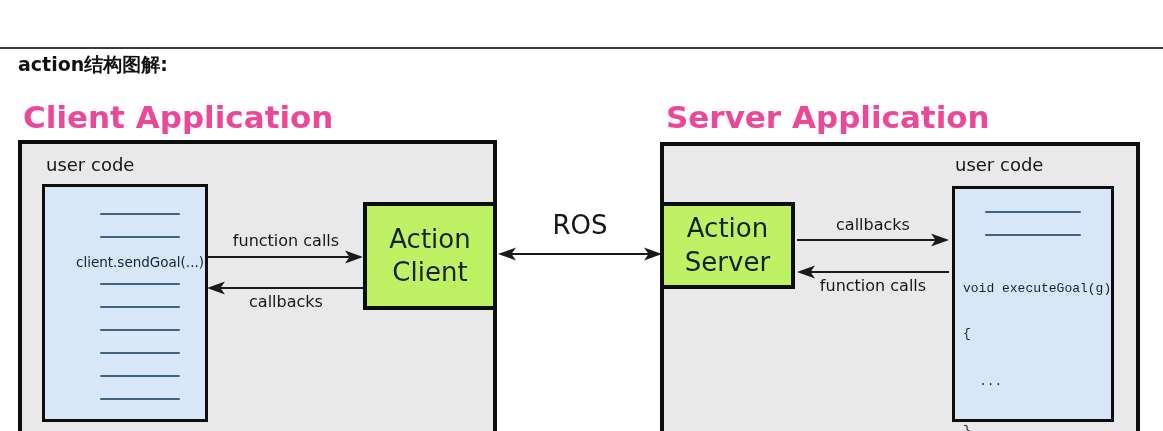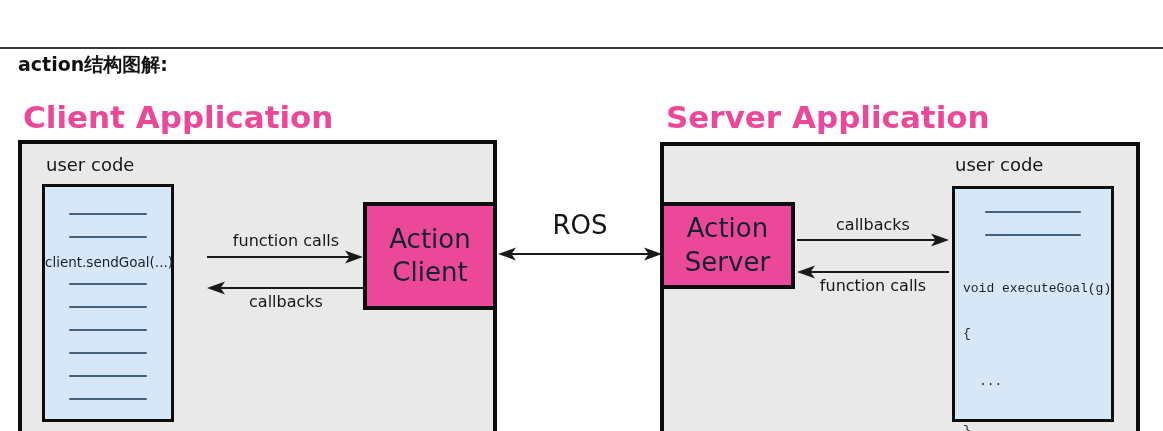--- a/index.html
+++ b/index.html
@@ -42,21 +42,21 @@
   }
   .client-ucl { left:46px; top:107px; }
   .server-ucl { left:955px; top:107px; }
 
   .code-box {
     position:absolute;
     background:#d7e7f7;
     border:3px solid #0d0d0d;
     box-sizing:border-box;
   }
-  .client-code { left:42px; top:137px; width:132px; height:238px; }
+  .client-code { left:42px; top:137px; width:166px; height:238px;padding-left:30px; }
   .server-code { left:952px; top:139px; width:162px; height:236px;font-family:Liberation Mono, monospace; }
 
   .code-line {
     height:2px; background:#44617f; width:62%;
     margin:0 auto 21px auto; border-radius:1px;
   }
   .client-code .code-line:first-child { margin-top:26px; }
   .server-code .code-line:first-child { margin-top:22px; }
   .code-text-center {
     font-size:13.5px; color:#16222e; text-align:center;
@@ -65,21 +65,21 @@
   .server-snippet {
     font-size:13px; color:#16222e; text-align:left;
     padding-left:8px; line-height:15px; margin:-6px 0 10px 0;
     white-space:pre;
   }
   .server-snippet .snip-row { display:block; }
   .server-snippet .snip-dots { padding-left:16px; margin:3px 0 4px 0; }
 
   .node-box {
     position:absolute;
-    background:#ec4899;
+    background:#bef264;
     border:4px solid #0d0d0d;
     box-sizing:border-box;
     display:flex; align-items:center; justify-content:center;
     text-align:center;
     font-size:26px; line-height:1.28; color:#16222e;
   }
   .action-client { left:363px; top:155px; width:134px; height:108px; }
   .action-server { left:660px; top:155px; width:135px; height:87px; }
   .node-label { width:90px; }
 

